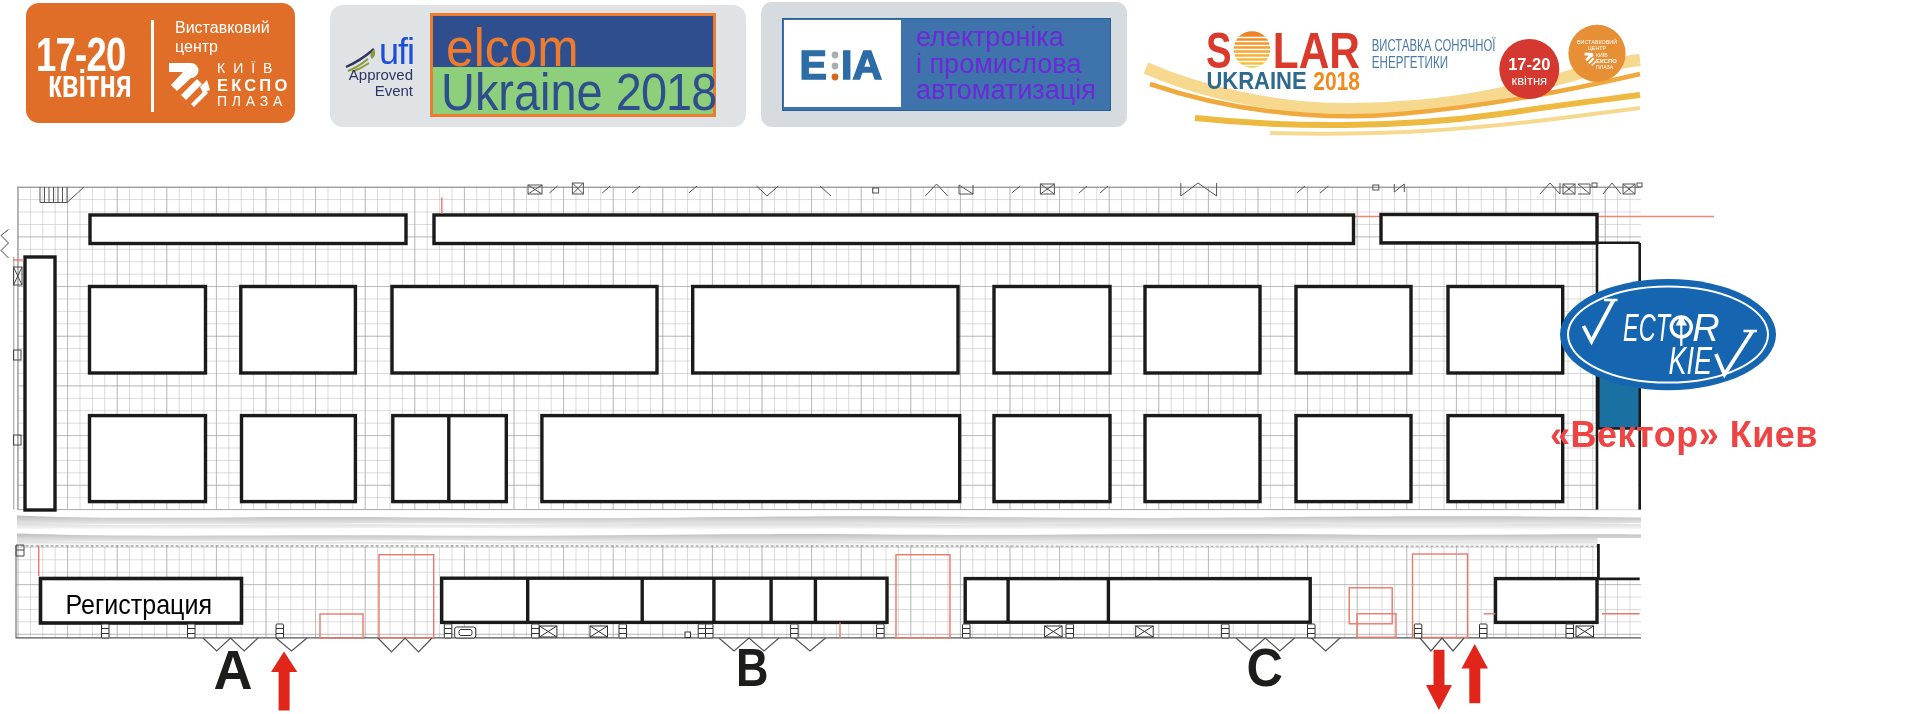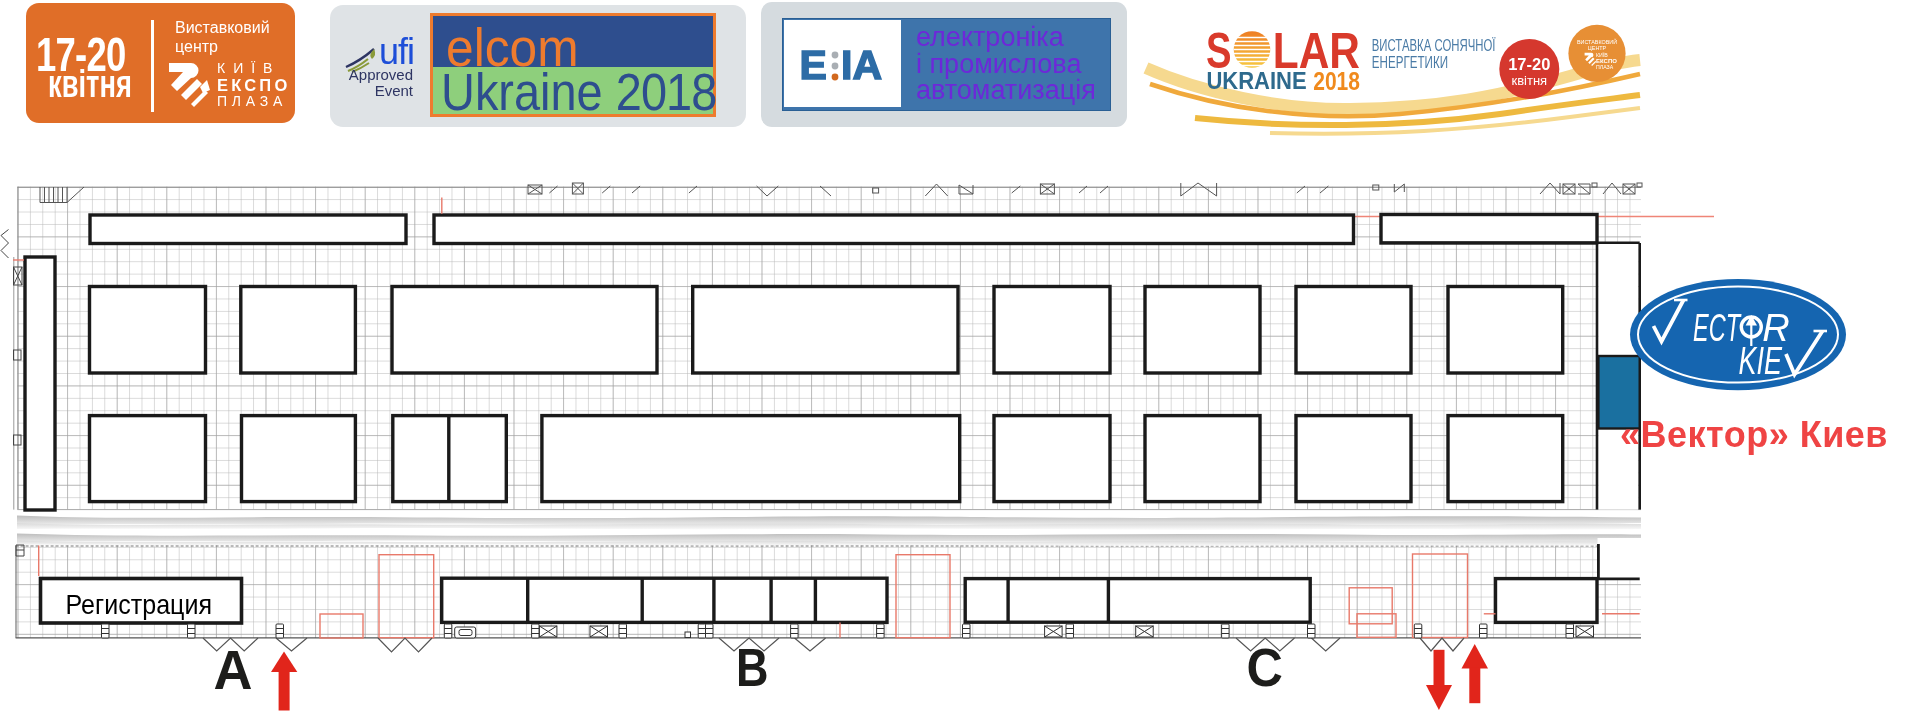--- a/index.html
+++ b/index.html
@@ -406,21 +406,21 @@
 <g transform="translate(444,51) scale(0.30)">
 <path d="M2 6 H24 A7.5 7.5 0 0 1 31.5 13.5 A7.5 7.5 0 0 1 24 21 L10 34 L4 28 L16 15 H2 Z" fill="#fff"></path>
 <path d="M14 38 L30 22 L35 27 L19 43 Z" fill="#fff"></path>
 <path d="M24 47 L38 33 L41 36 L27 50 Z" fill="#fff"></path>
 </g>
 <text x="456" y="57" font-size="5.2" fill="#fff">КИЇВ</text>
 <text x="456" y="63" font-size="6" font-weight="bold" fill="#fff">ЕКСПО</text>
 <text x="456" y="69" font-size="5.2" fill="#fff">ПЛАЗА</text>
 </svg>
 
-<div class="abs" style="left:1612px;top:260px;width:280px;height:220px;">
+<div class="abs" style="left:1542px;top:260px;width:280px;height:220px;">
 <svg width="280" height="220" viewBox="0 0 280 220">
 
 <ellipse cx="126" cy="74.6" rx="108" ry="55.6" fill="#1565b0"></ellipse>
 <ellipse cx="126" cy="74.6" rx="100" ry="48" fill="none" stroke="#fff" stroke-width="2"></ellipse>
 
 <g fill="#fff" font-family="Liberation Sans, sans-serif" font-style="italic">
 <text x="81" y="81" font-size="38" textLength="47" lengthAdjust="spacingAndGlyphs">ECT</text>
 <text x="150.3" y="81" font-size="38" textLength="18">R</text>
 <text x="126.6" y="114" font-size="38" textLength="43.5" lengthAdjust="spacingAndGlyphs">KIE</text>
 </g>

